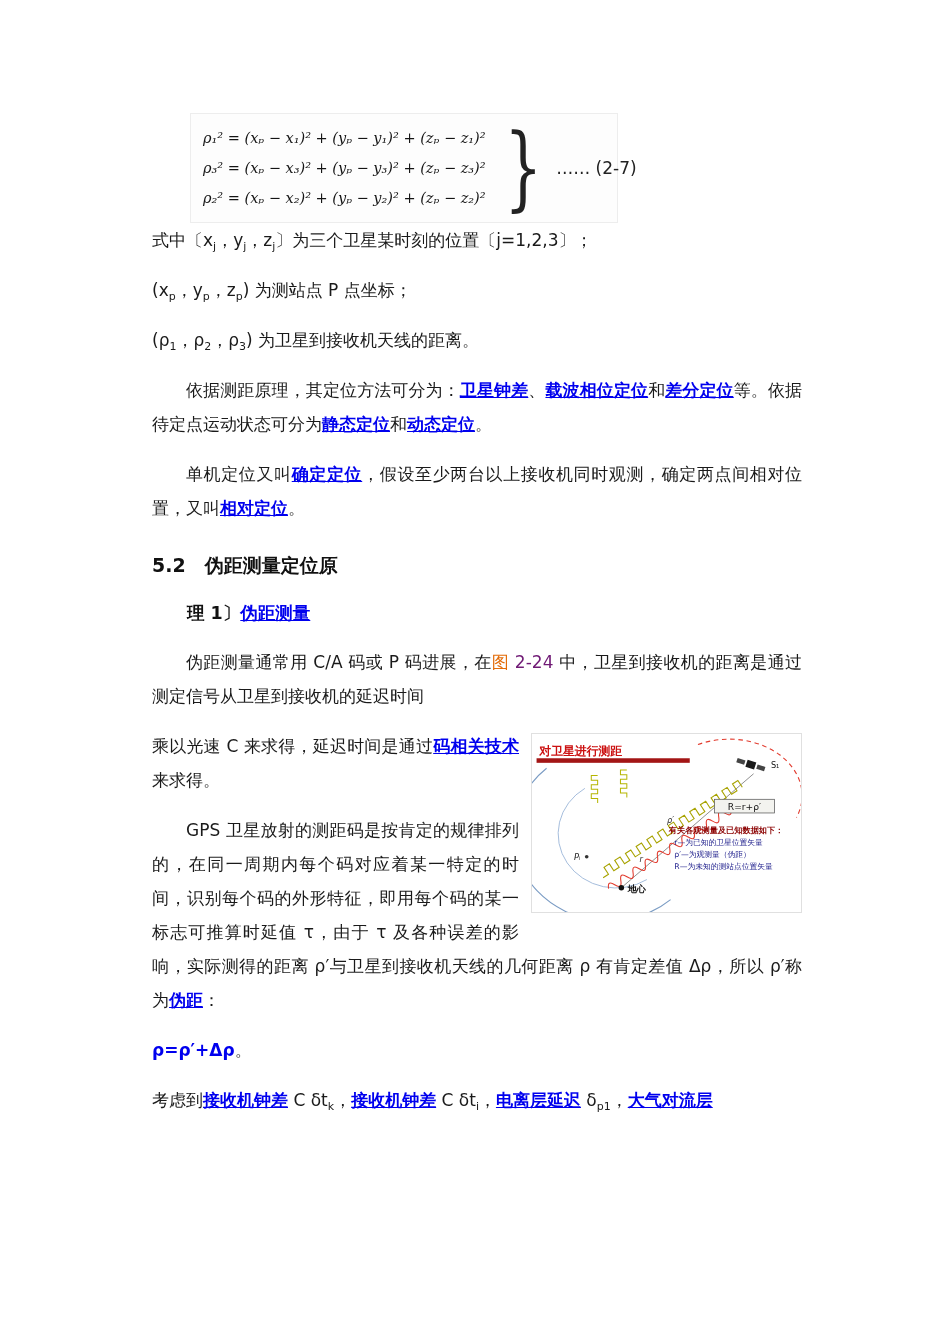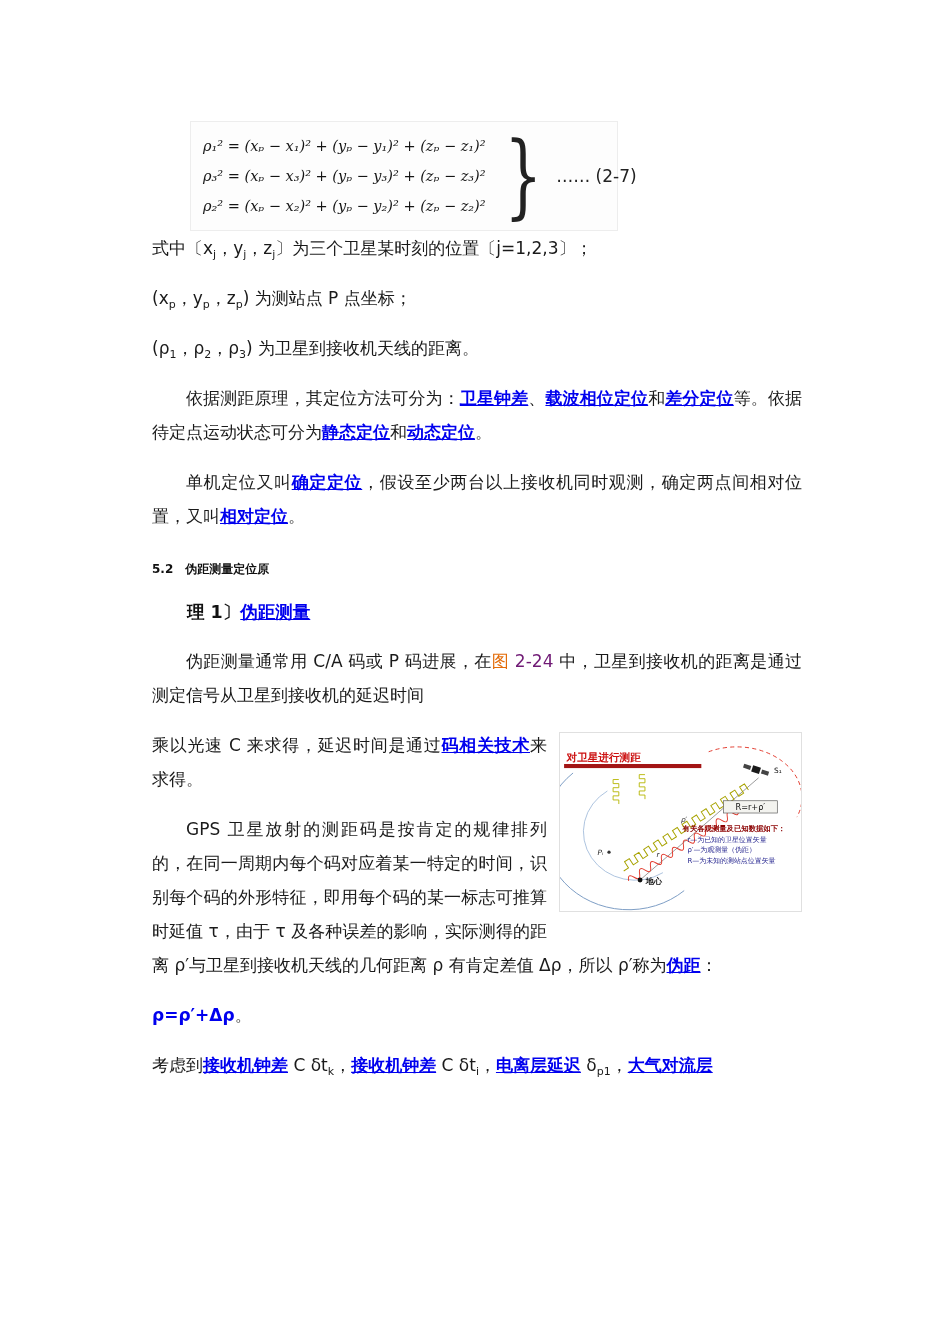--- a/index.html
+++ b/index.html
@@ -3,21 +3,21 @@
 <meta charset="utf-8">
 <style>
   * { box-sizing: border-box; }
   html,body { margin:0; padding:0; }
   body {
     width:950px; height:1344px; background:#ffffff;
     font-family:"DejaVu Sans","Liberation Sans",sans-serif;
     color:#1a1a1a;
   }
   .page { position:relative; width:950px; height:1344px; overflow:hidden; background:#fff; }
-  .content { position:absolute; left:152px; top:16px; width:650px; }
+  .content { position:absolute; left:152px; top:8px; width:650px; }
 
   
   .formula-box {
     margin:105px 0 0 38px; width:428px; min-height:110px;
     background:#fdfdfd; border:1px solid #ededed;
     display:flex; align-items:center; padding:6px 12px;
   }
   .formula-lines {
     font-family:"DejaVu Serif","Liberation Serif",serif;
     font-style:italic; font-size:14.5px; line-height:30px;
@@ -33,27 +33,27 @@
   p.para { font-size:17px; line-height:34px; margin:0 0 16px 0; text-align:justify; }
   .indent { text-indent:2em; }
   .ml { margin-left:2.6em; }
   .mt-lg { margin-top:24px; }
   .mt-md { margin-top:20px; }
   a.lnk { color:#0000EE; font-weight:bold; text-decoration:underline; cursor:pointer; }
   sub.s { font-size:11px; line-height:0; }
   .orange { color:#E36C09; }
   .blue { color:#701a75; }
   .bluebold { color:#0000EE; font-weight:bold; }
-  .h52 { font-size:12px; font-weight:bold; margin:28px 0 22px 0; color:#111; }
+  .h52 { font-size:19px; font-weight:bold; margin:28px 0 22px 0; color:#111; }
   .hli { font-size:17.5px; font-weight:bold; margin:0 0 20px 2em; color:#111; }
   .clear { clear:both; }
 
   
   .fig {
-    float:right; width:243px; height:180px; margin:4px 0 8px 12px;
+    float:right; width:271px; height:180px; margin:4px 0 8px 12px;
     border:1px solid #e0e0e0; background:#ffffff;
   }
   .fig svg { display:block; width:100%; height:100%; }
 </style>
 </head>
 <body>
 
 <div class="page">
   <div class="content">
 

